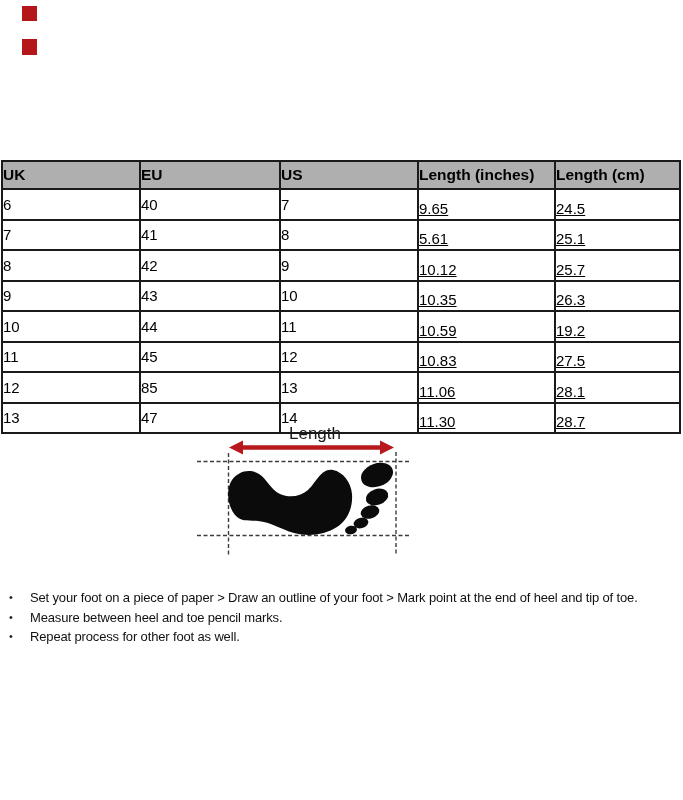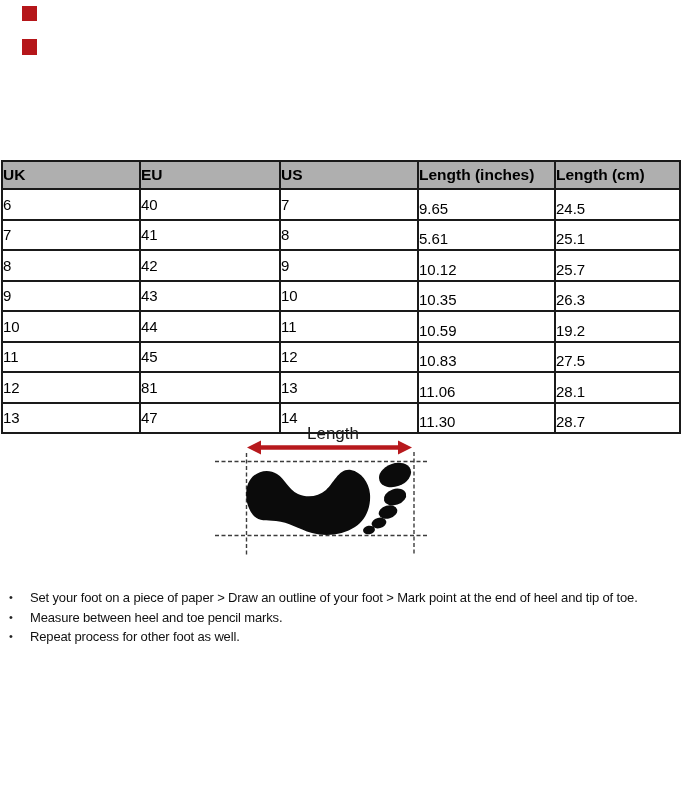--- a/index.html
+++ b/index.html
@@ -9,24 +9,24 @@
   
   .marker{position:absolute;background:var(--marker);}
   .m1{left:22px;top:6px;width:15px;height:15px;}
   .m2{left:22px;top:39px;width:15px;height:16px;}
 
   
   .size-table{position:absolute;top:160px;left:1px;width:680px;border-collapse:collapse;table-layout:fixed;}
   .size-table th,.size-table td{border:2px solid var(--tborder);text-align:left;padding:0;color:#000;}
   .size-table th{background:var(--header-bg);height:26px;font-size:15.5px;font-weight:bold;}
   .size-table td{height:26.5px;font-size:15px;vertical-align:middle;}
-  .size-table td.low{vertical-align:bottom;padding-bottom:2px;}
+  .size-table td.low{vertical-align:bottom;padding-bottom:2px;text-decoration:underline;}
 
   
-  .diagram{position:absolute;left:202px;top:418px;width:248px;height:148px;}
+  .diagram{position:absolute;left:184px;top:418px;width:248px;height:148px;}
   .diagram svg{display:block;}
   .diagram text{font-family:"Liberation Sans",sans-serif;font-size:17px;fill:#1a1a1a;}
 
   
   .instructions{position:absolute;left:9px;top:588px;margin:0;padding:0;list-style:none;}
   .instructions li{white-space:nowrap;line-height:18.5px;font-size:13px;letter-spacing:-0.15px;color:#111;}
   .instructions .dot{display:inline-block;width:21px;font-size:11px;vertical-align:1px;color:#222;}
 </style>
 </head>
 <body>
@@ -91,21 +91,21 @@
         </tr>
         <tr>
           <td>11</td>
           <td>45</td>
           <td>12</td>
           <td class="low">10.83</td>
           <td class="low">27.5</td>
         </tr>
         <tr>
           <td>12</td>
-          <td>81</td>
+          <td>85</td>
           <td>13</td>
           <td class="low">11.06</td>
           <td class="low">28.1</td>
         </tr>
         <tr>
           <td>13</td>
           <td>47</td>
           <td>14</td>
           <td class="low">11.30</td>
           <td class="low">28.7</td>

